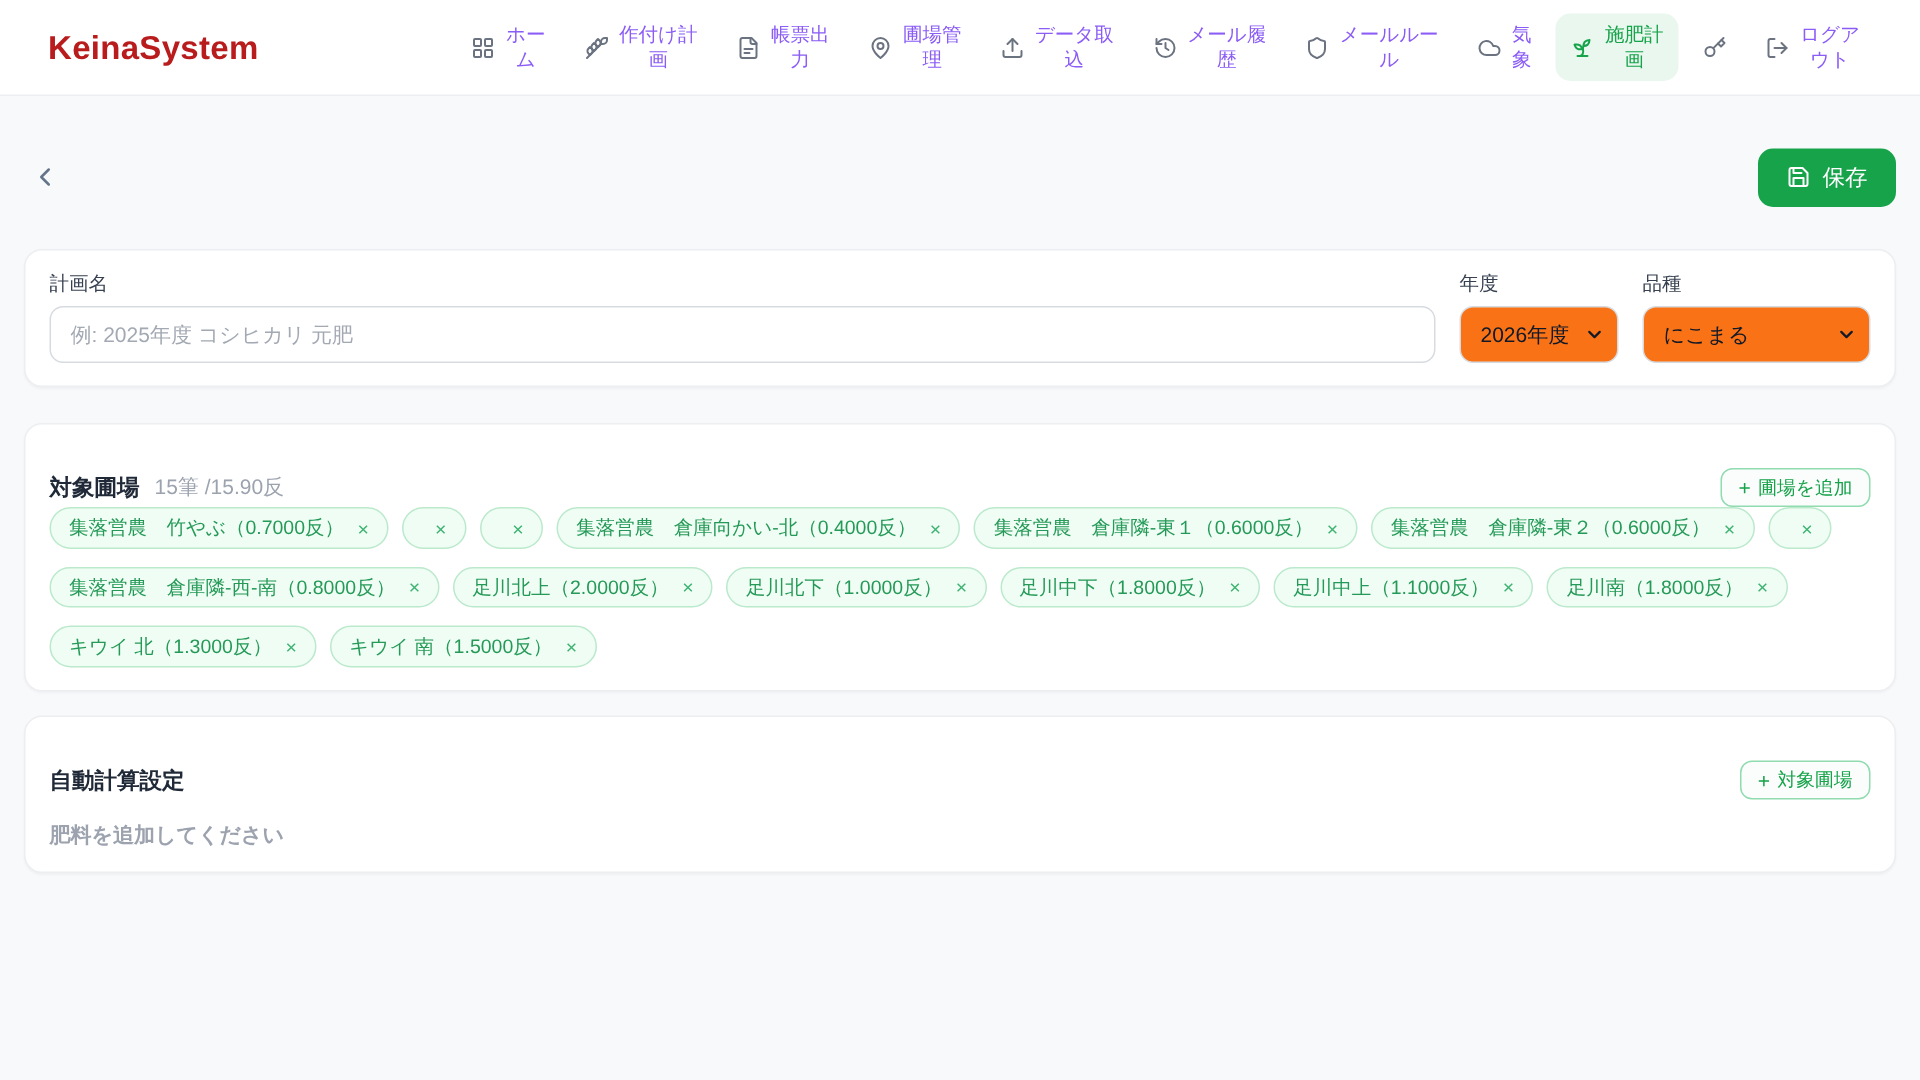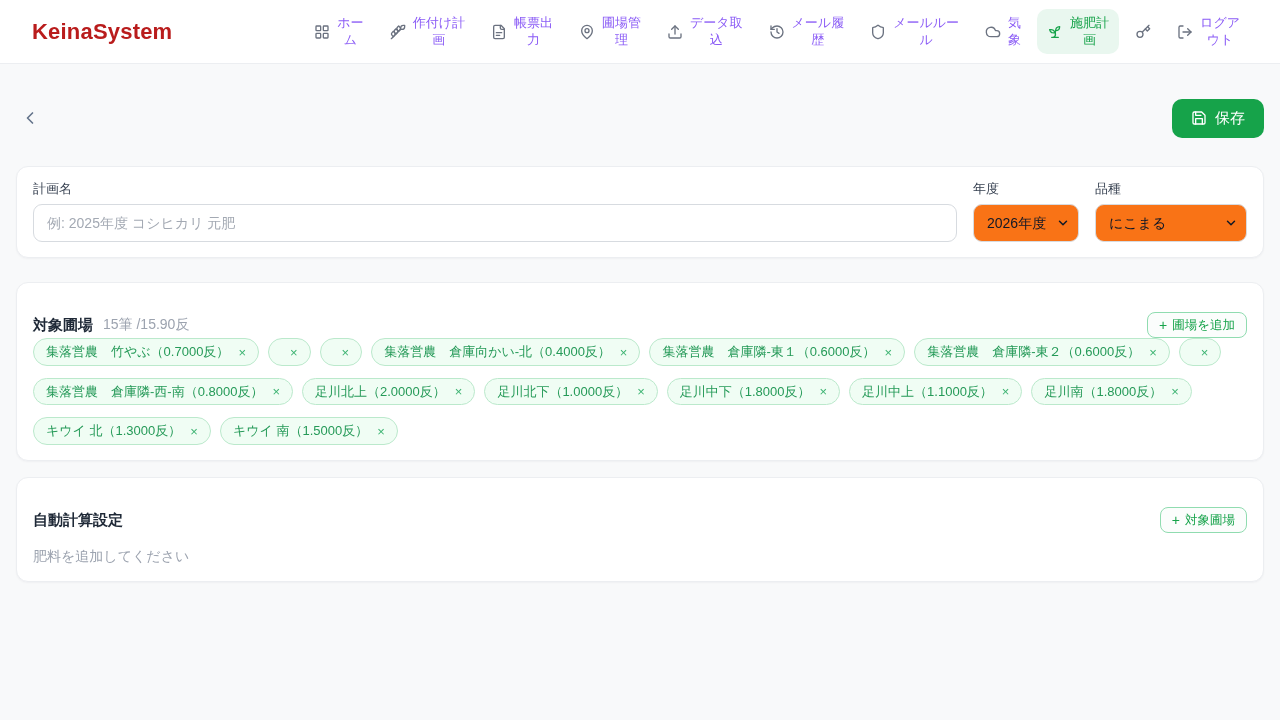--- a/index.html
+++ b/index.html
@@ -167,21 +167,21 @@
   }
   .chip-x {
     background: none; border: none; cursor: pointer;
     color: #3cb371;
     font-size: 13px;
     margin-left: 9px;
     padding: 0;
     font-family: inherit;
     line-height: 1;
   }
-  .empty-msg { margin-top: 15px; font-size: 14px; color: #9ca3af; }
+  .empty-msg { margin-top: 15px; font-size: 14px; color: #9ca3af; font-weight: bold; }
 </style>
 </head>
 <body>
 
 <nav class="topnav">
   <div class="brand">KeinaSystem</div>
 
   <div class="nav-items">
 
     <a class="nav-item">

